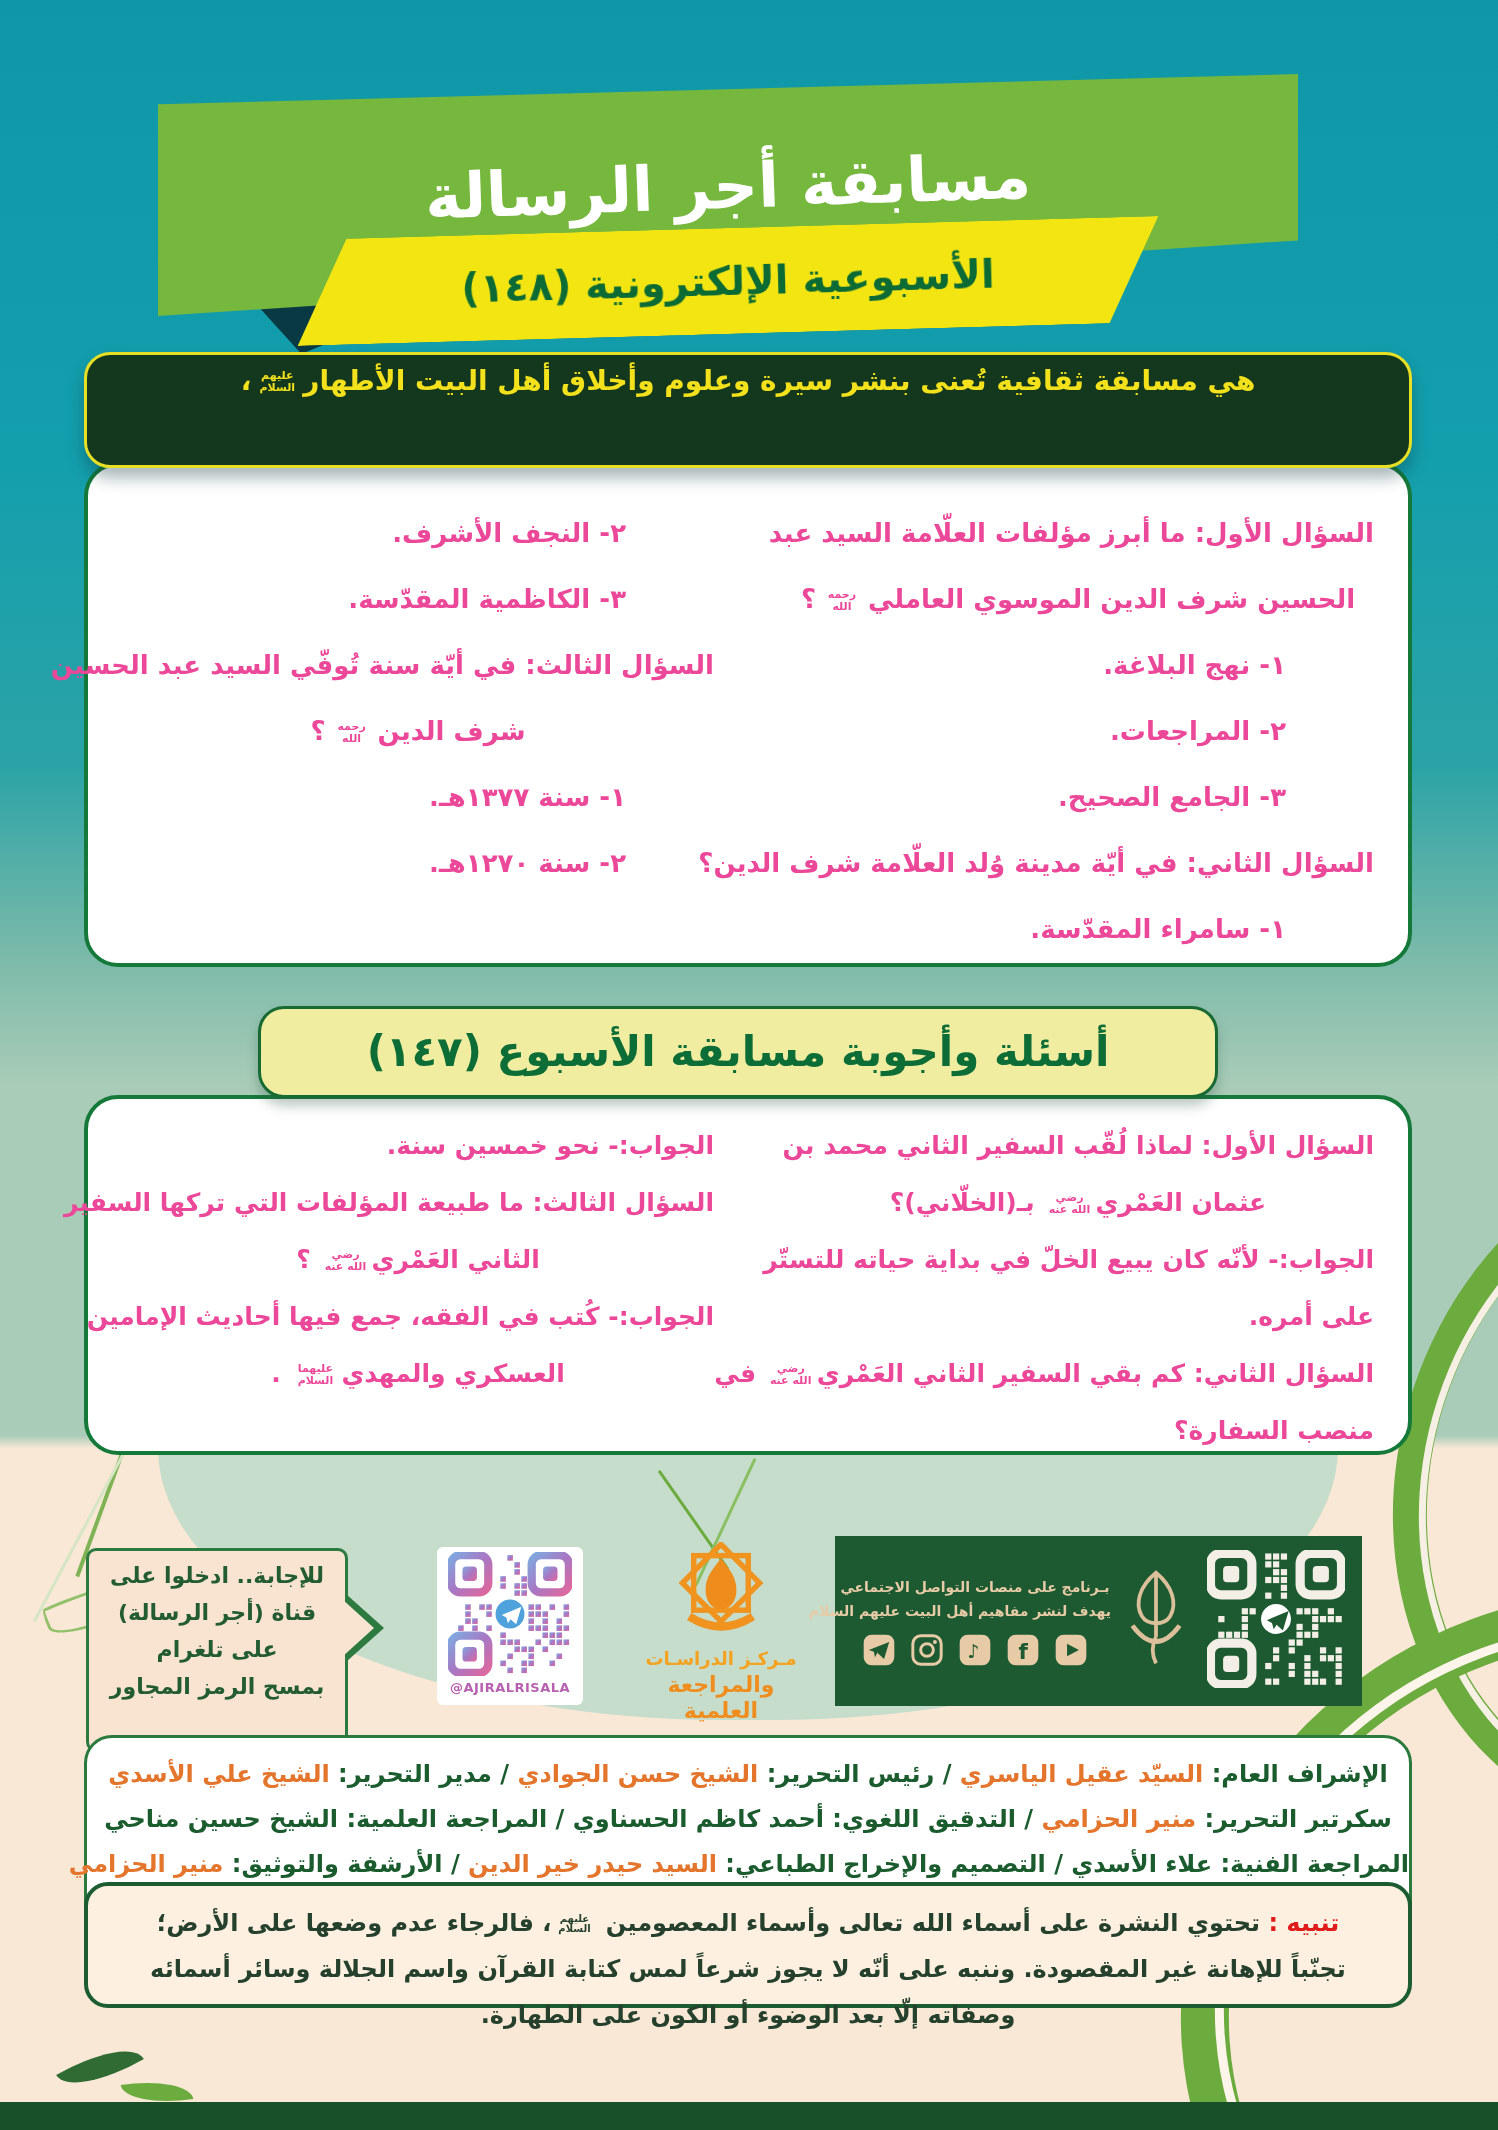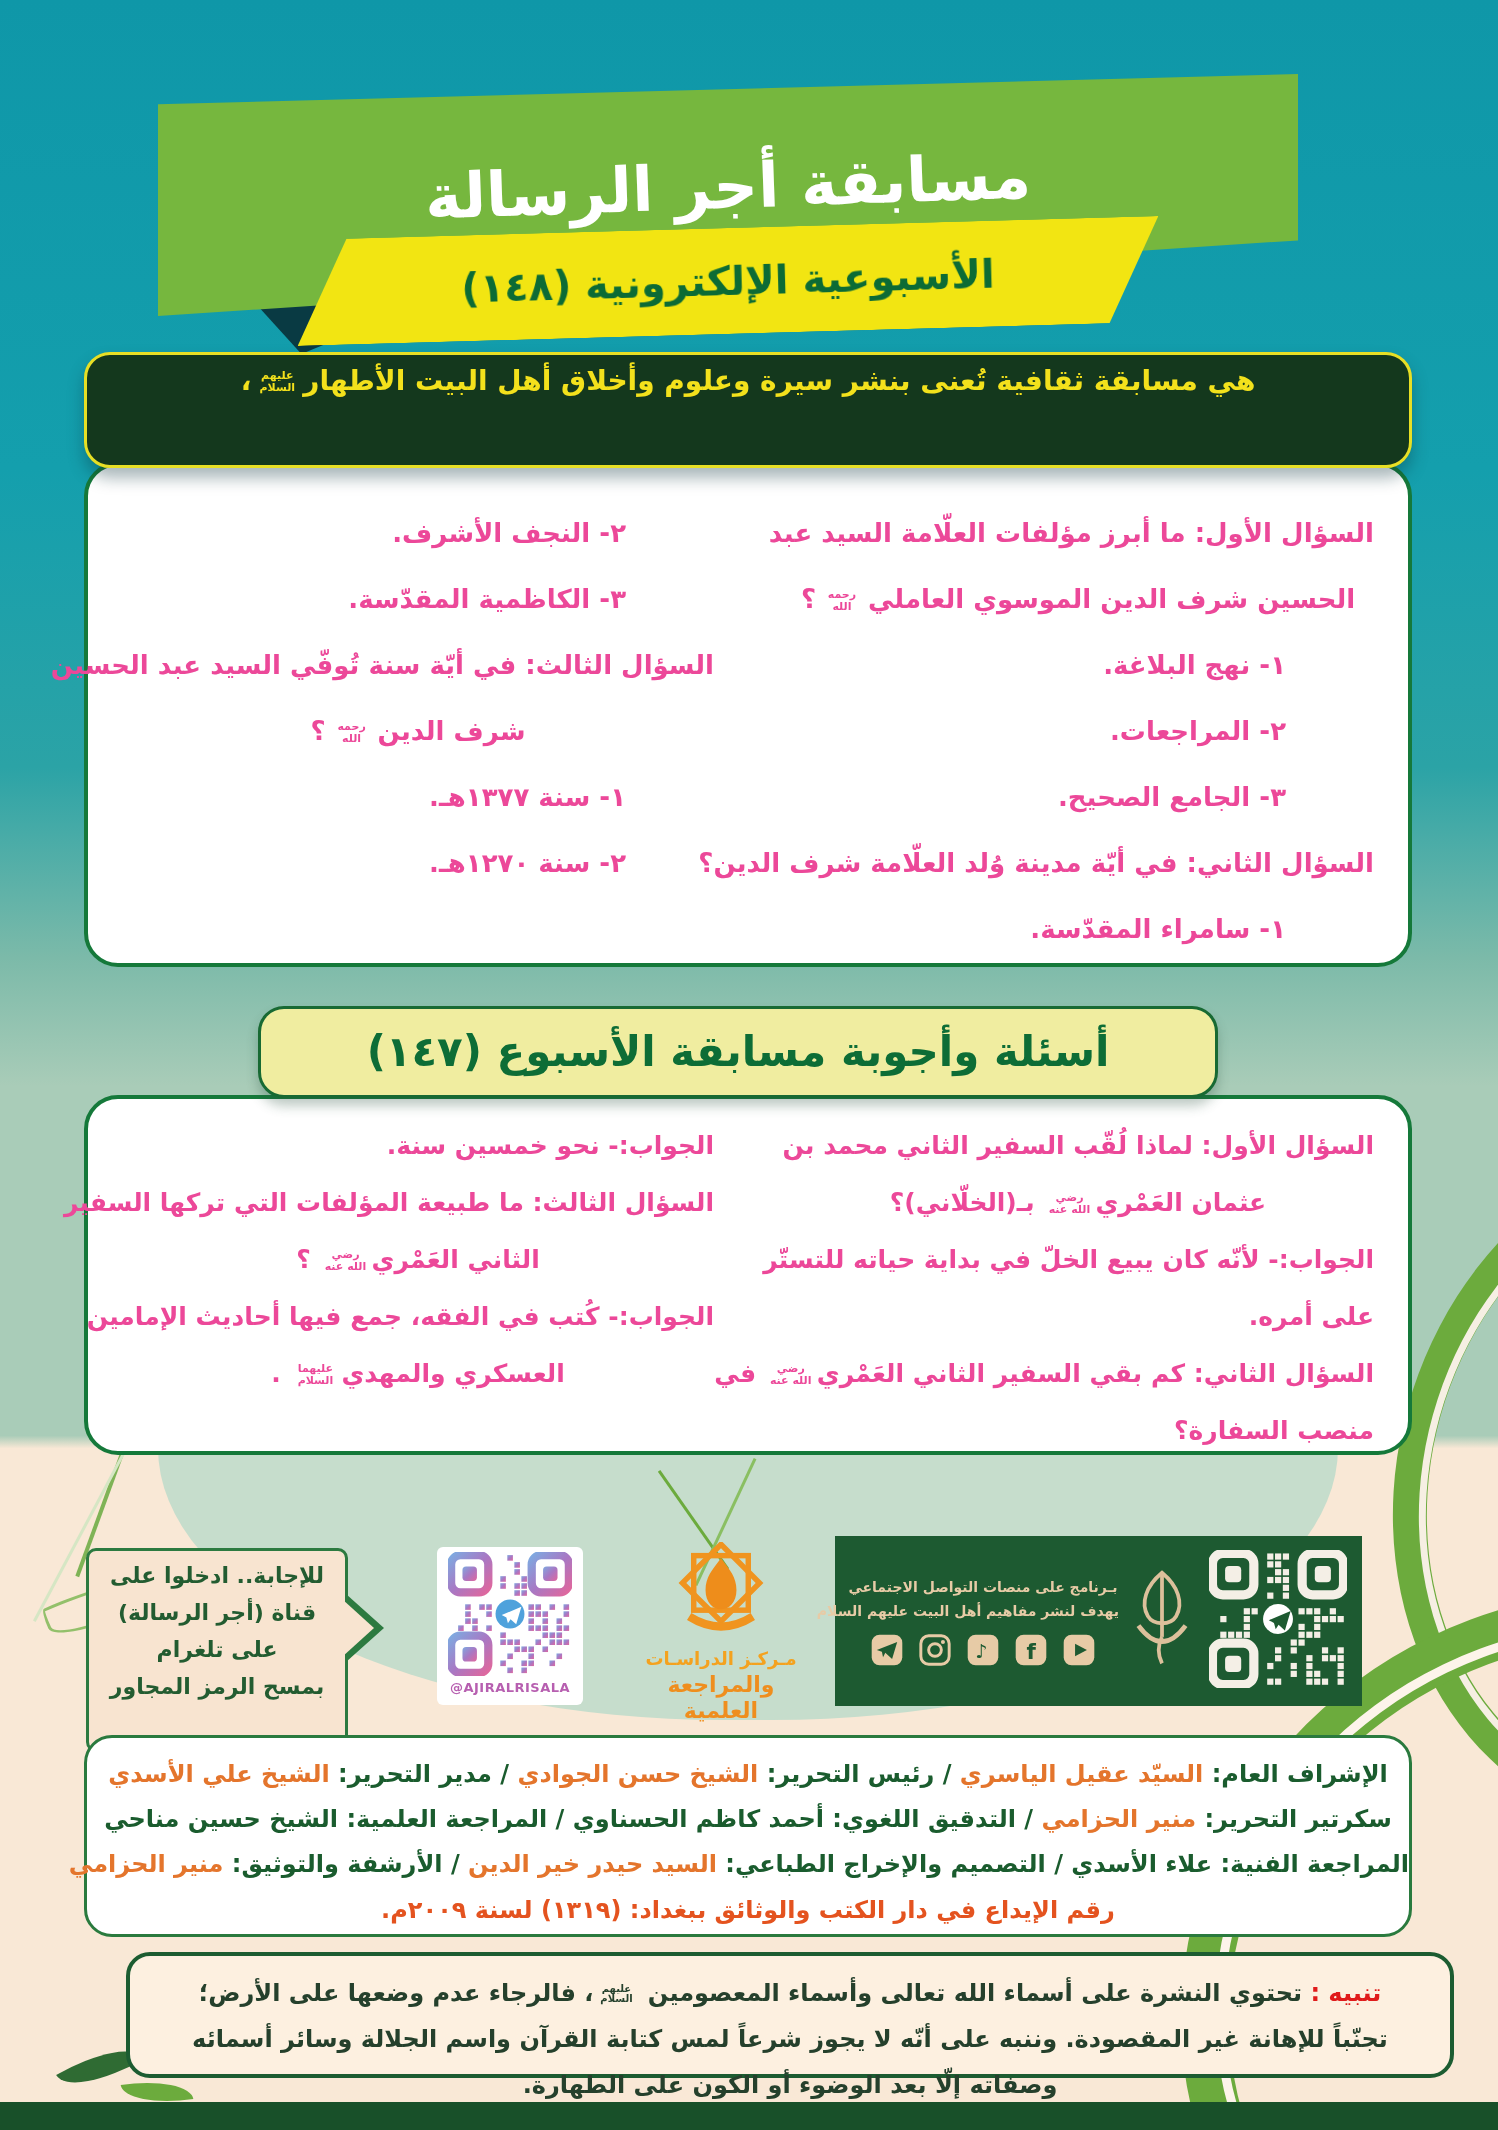--- a/index.html
+++ b/index.html
@@ -61,42 +61,42 @@
     border-top:29px solid transparent;border-bottom:29px solid transparent;border-left:32px solid #f8e4d0;}
   .qrcard{position:absolute;left:437px;top:1547px;width:146px;height:158px;background:#ffffff;
     border-radius:6px;z-index:5;text-align:center;box-sizing:border-box;padding-top:5px;}
   .qrcard svg{width:124px;height:124px;}
   .qrcard .cap{font-size:13px;color:#b75fb0;letter-spacing:.5px;}
   .clogo{position:absolute;left:636px;top:1542px;width:170px;height:170px;z-index:5;text-align:center;}
   .clogo svg{width:140px;height:100px;}
   .clogo .l1{font-size:18px;color:#f4a21f;line-height:26px;}
   .clogo .l2{font-size:22px;color:#ef8e1e;line-height:26px;}
   .social{position:absolute;left:835px;top:1536px;width:527px;height:170px;background:#1d5a31;z-index:5;
-    box-sizing:border-box;display:flex;direction:ltr;align-items:center;padding:8px 12px;}
+    box-sizing:border-box;display:flex;direction:ltr;align-items:center;padding:8px 4px;}
   .social .txtarea{width:272px;direction:rtl;text-align:center;color:#e7cba6;}
   .social .stl{font-size:14px;line-height:24px;white-space:nowrap;}
   .social .icons{display:flex;justify-content:center;gap:14px;margin-top:10px;direction:ltr;}
   .social .icons span{width:34px;height:34px;display:inline-block;}
   .social .icons svg{width:34px;height:34px;}
   .social .emblem{width:90px;text-align:center;}
   .social .emblem svg{width:66px;height:104px;}
   .social .qr2{width:150px;text-align:center;}
   .social .qr2 svg{width:138px;height:138px;}
   
   .credits{position:absolute;left:84px;top:1735px;width:1328px;height:202px;background:#ffffff;
     border:3px solid #2a7a3e;border-radius:28px;z-index:5;box-sizing:border-box;text-align:center;
     padding-top:14px;}
   .credits .cl{font-size:24px;line-height:45px;white-space:nowrap;}
   .seg-g{color:#1a5c2e;}
   .seg-o{color:#e4752c;}
   .credits .dep{font-size:24px;color:#e4531f;line-height:46px;}
   
-  .notice{position:absolute;left:84px;top:1952px;width:1328px;height:126px;background:#fdf0e0;
+  .notice{position:absolute;left:84px;top:1882px;width:1328px;height:126px;background:#fdf0e0;
     border:4px solid #1c5c31;border-radius:24px;z-index:5;box-sizing:border-box;
-    padding:14px 40px 0 40px;text-align:center;color:#25402c;margin-left:42px;}
+    padding:14px 40px 0 40px;text-align:center;color:#25402c;}
   .notice .nt{font-size:24px;line-height:46px;}
   .seg-red{color:#e01b1b;}
   .seg-d{color:#25402c;}
   .notice .hon{width:40px;font-size:10px;}
   .bottom-strip{position:absolute;left:0;top:2102px;width:100%;height:28px;background:#185029;z-index:4;}
   .leaf{position:absolute;z-index:2;border-radius:0 100% 0 100%;}
 </style>
 </head>
 <body>
 

